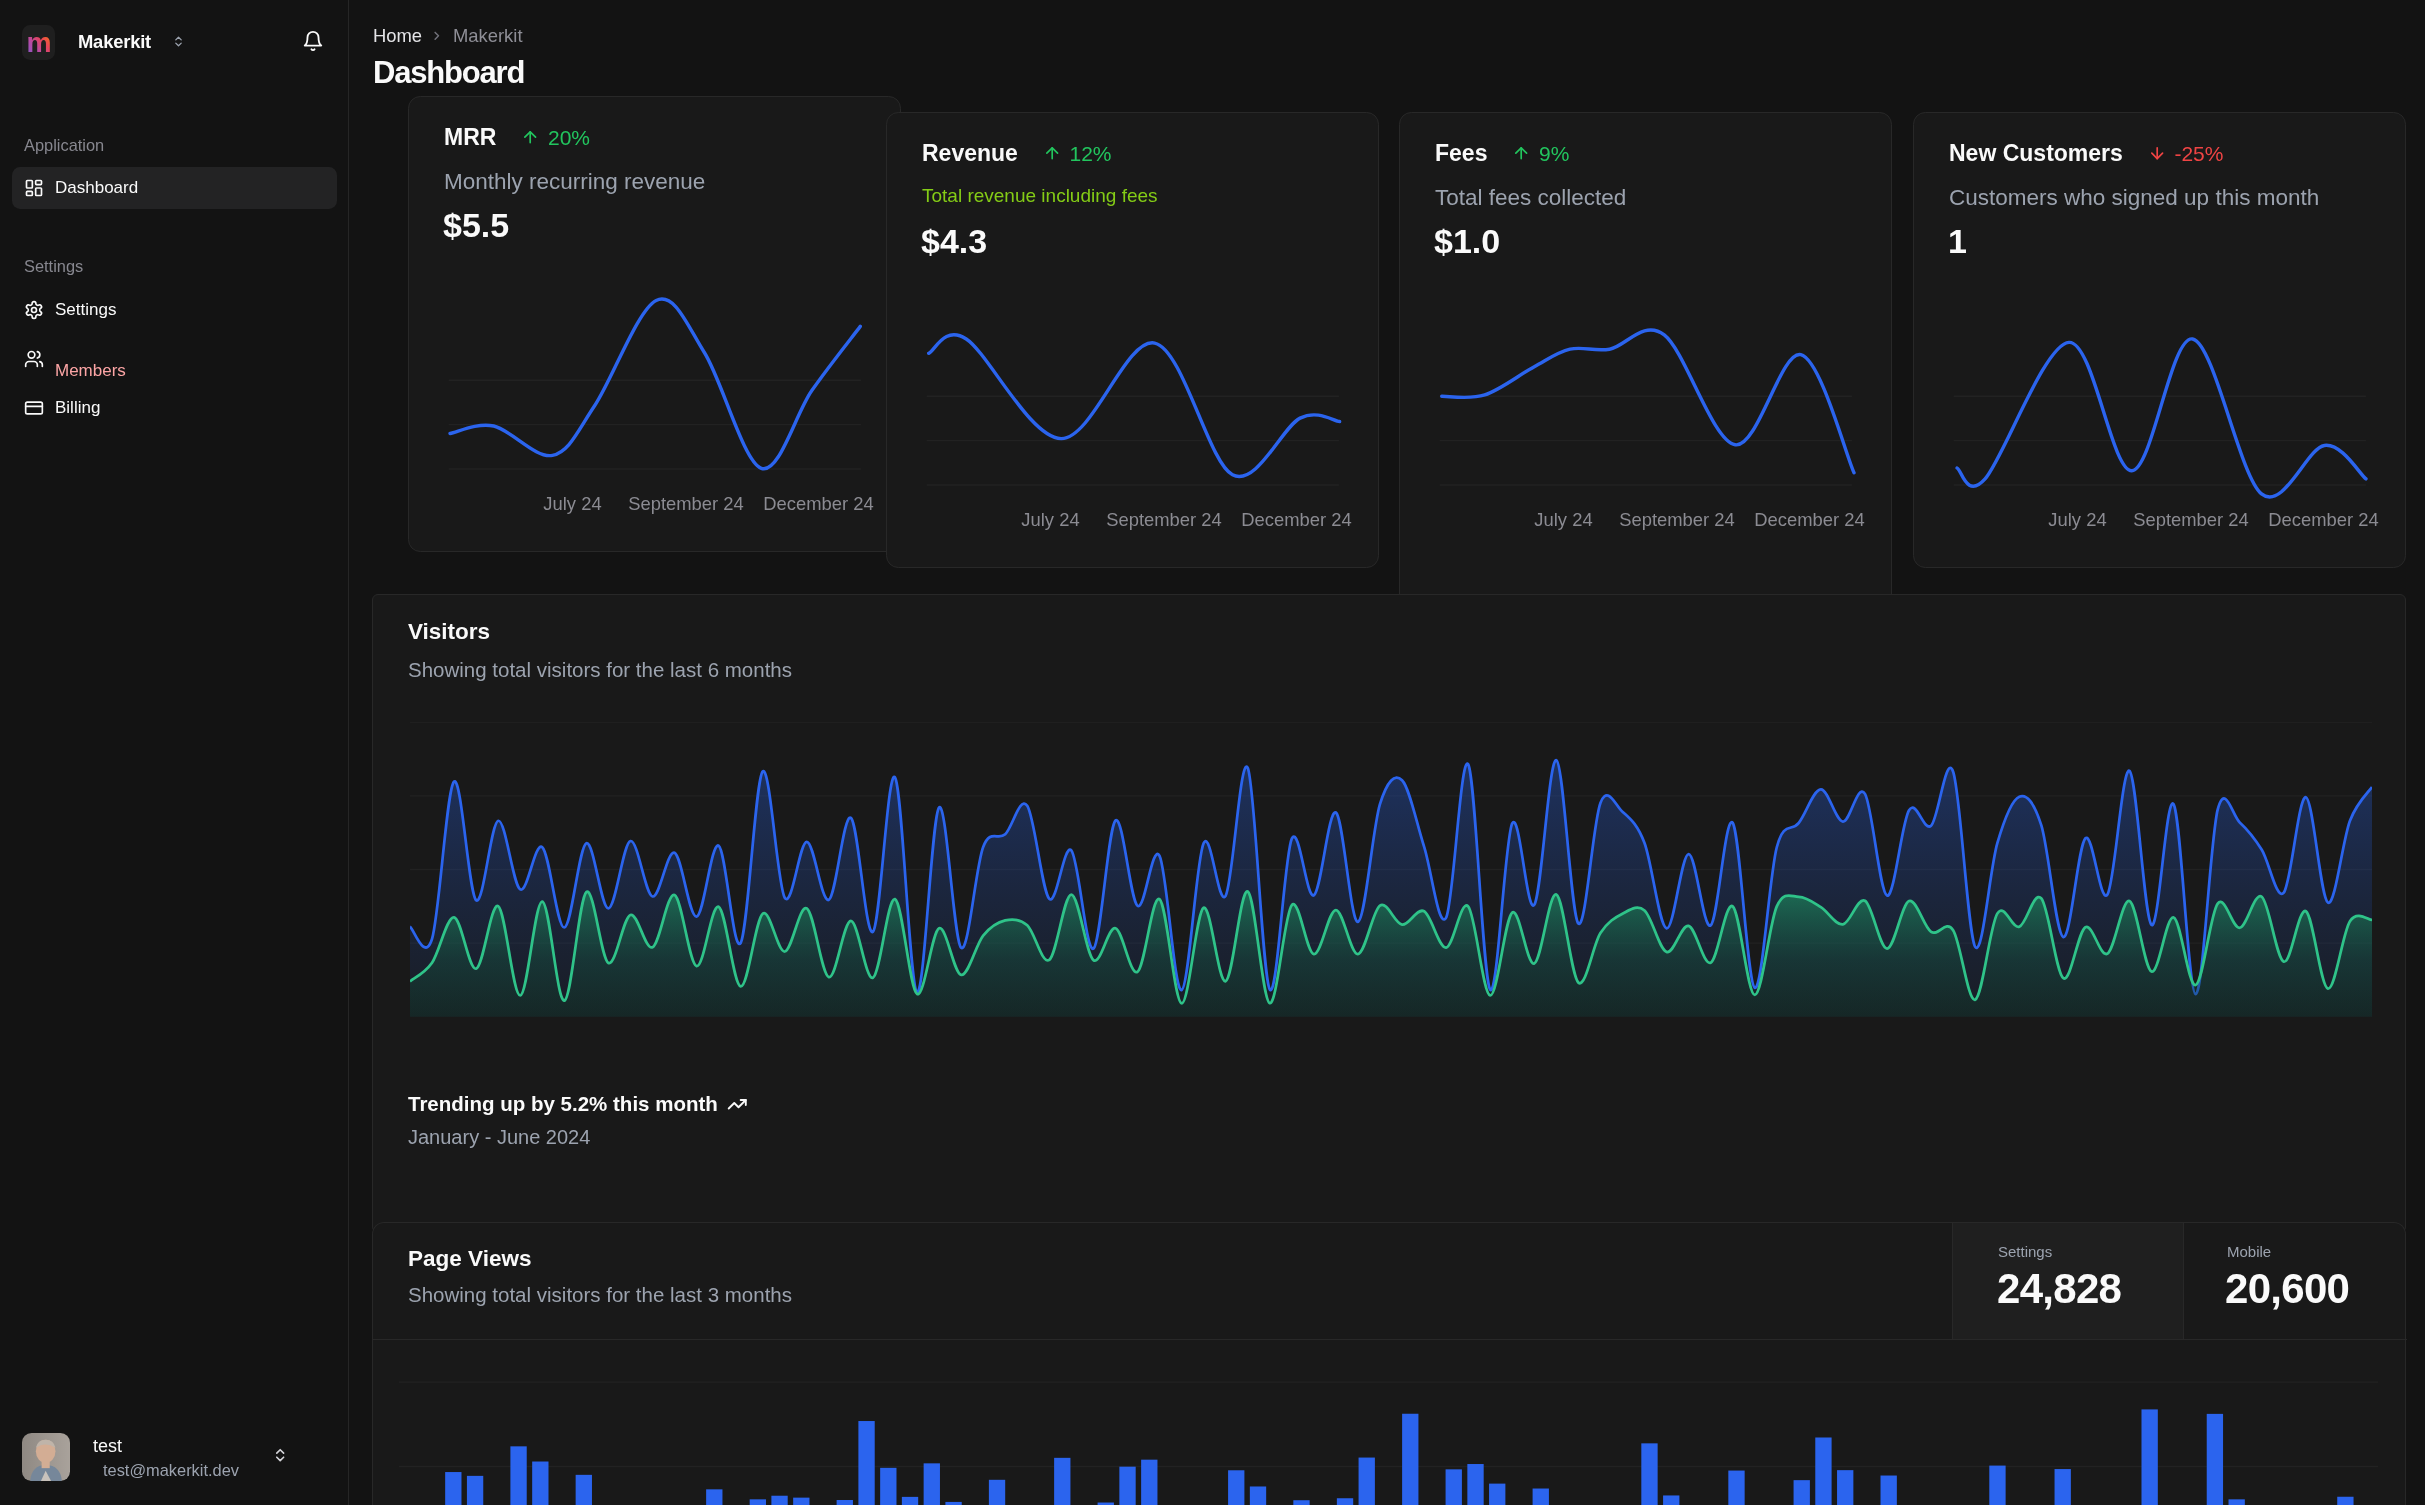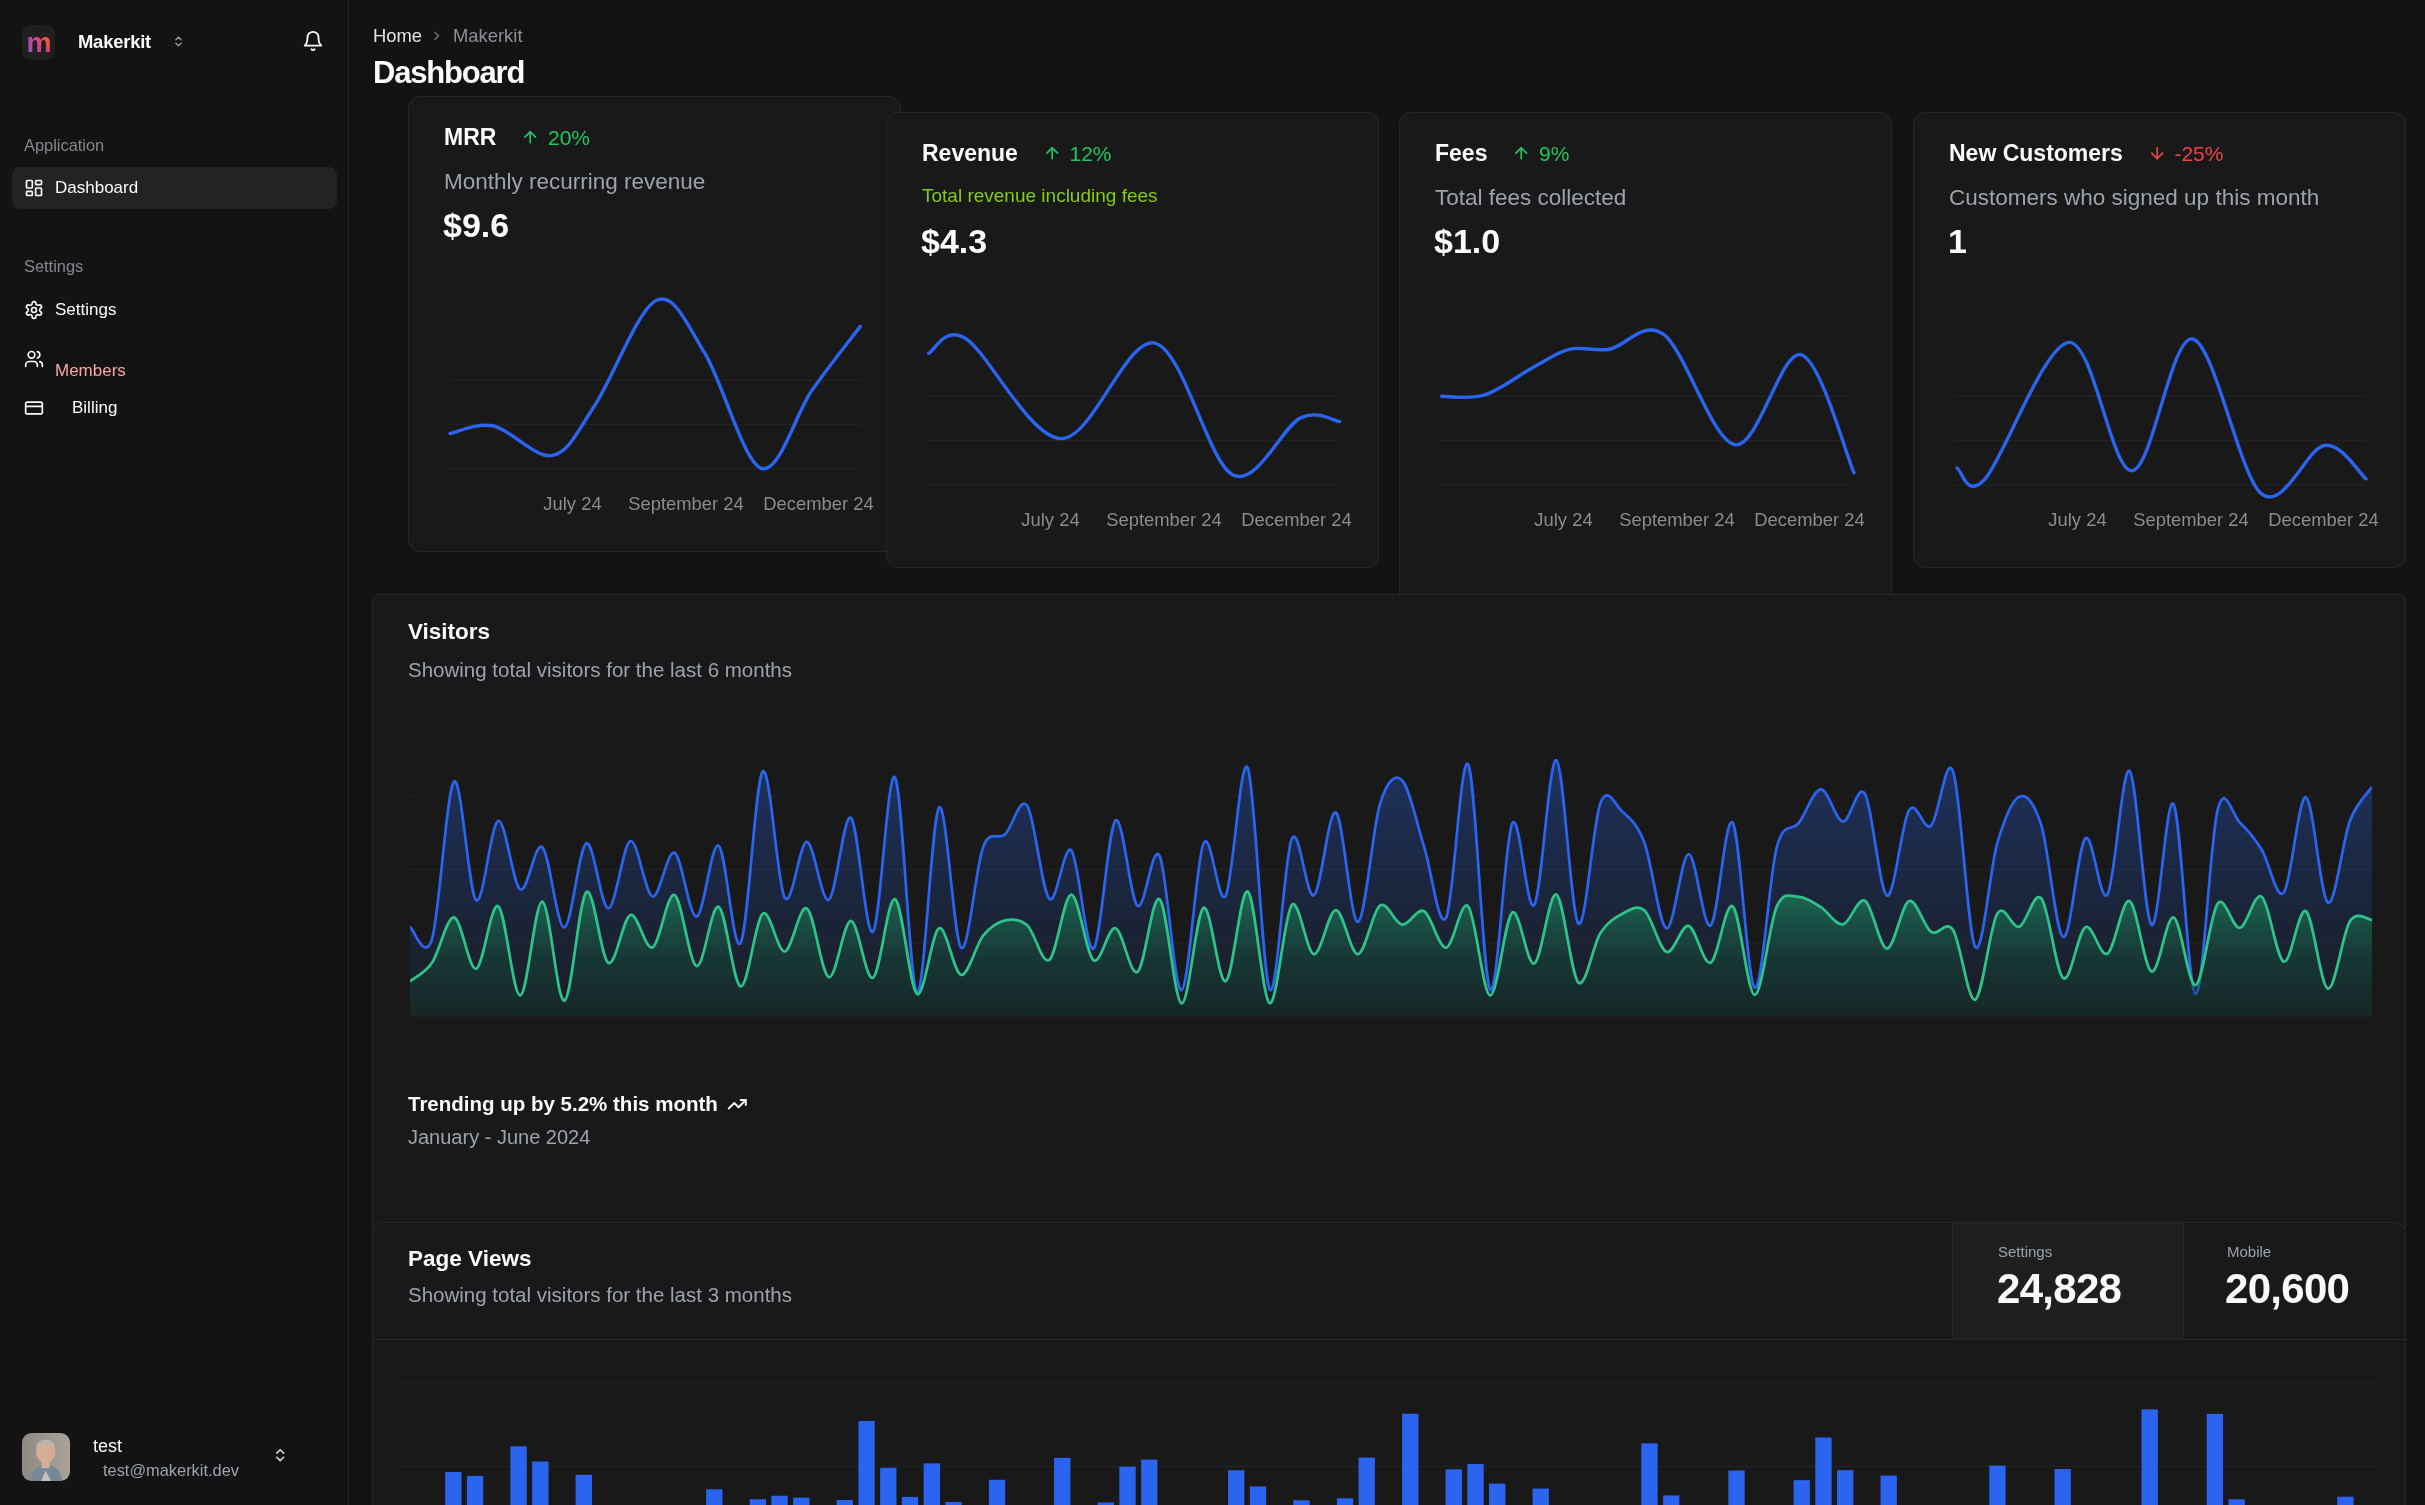--- a/index.html
+++ b/index.html
@@ -54,21 +54,21 @@
         <path d="M16 21v-2a4 4 0 0 0-4-4H6a4 4 0 0 0-4 4v2"></path>
         <circle cx="9" cy="7" r="4"></circle>
         <path d="M22 21v-2a4 4 0 0 0-3-3.87"></path>
         <path d="M16 3.13a4 4 0 0 1 0 7.75"></path>
       </svg>
   <div class="abs" style="left:55px;top:349px;font-size:17px;color:#fca5a5;margin-top:12px;">Members</div>
   <svg class="icon abs" style="left:24px;top:398px;stroke:#fafafa;" width="20" height="20" viewBox="0 0 24 24">
         <rect width="20" height="14" x="2" y="5" rx="2"></rect>
         <line x1="2" x2="22" y1="10" y2="10"></line>
       </svg>
-  <div class="abs" style="left:55px;top:398px;font-size:17px;color:#fafafa;margin-left:17px;">Billing</div>
+  <div class="abs" style="left:55px;top:398px;font-size:17px;color:#fafafa;">Billing</div>
 
   <svg class="abs" style="left:22px;top:1433px;border-radius:9.6px;" width="48" height="48" viewBox="0 0 71 71">
     <defs>
           <linearGradient id="avbg" x1="0" y1="0" x2="1" y2="0">
             <stop offset="0" stop-color="#8f8983"></stop>
             <stop offset="1" stop-color="#a9a29b"></stop>
           </linearGradient>
         </defs>
     <rect width="71" height="71" fill="url(#avbg)"></rect>
     <path d="M12 71 Q14 48 35 47 Q57 48 59 71 Z" fill="#76879a"></path>
@@ -95,21 +95,21 @@
 <div class="card" style="left:372px;top:96px;width:493px;height:456px;margin-left:36px;">
   <div class="abs" style="left:35px;top:27px;display:flex;align-items:center;">
     <span style="font-size:23px;font-weight:600;color:#fafafa;">MRR</span>
     <svg class="icon" style="margin-left:25px;stroke:#22c55e;stroke-width:2.2;" width="18.4" height="18.4" viewBox="0 0 24 24">
           <path d="m5 12 7-7 7 7"></path>
           <path d="M12 19V5"></path>
         </svg>
     <span style="margin-left:8.2px;font-size:21px;color:#22c55e;">20%</span>
   </div>
   <div class="abs" style="left:35px;top:72px;font-size:22.5px;color:#9ca3af;">Monthly recurring revenue</div>
-  <div class="abs" style="left:34px;top:109px;font-size:34px;font-weight:700;color:#fafafa;">$9.6</div>
+  <div class="abs" style="left:34px;top:109px;font-size:34px;font-weight:700;color:#fafafa;">$5.5</div>
   <svg class="abs" style="left:0;top:0;" width="493" height="456" viewBox="0 0 722 668">
     <line x1="58" y1="415" x2="662" y2="415" stroke="#222222" stroke-width="2"></line>
     <line x1="58" y1="480" x2="662" y2="480" stroke="#222222" stroke-width="2"></line>
     <line x1="58" y1="545" x2="662" y2="545" stroke="#222222" stroke-width="2"></line>
     <path d="M60.0,493.0C70.7,491.2,99.0,476.7,124.0,482.0C149.0,487.3,185.3,530.0,210.0,525.0C234.7,520.0,246.7,489.8,272.0,452.0C297.3,414.2,335.2,310.8,362.0,298.0C388.8,285.2,407.3,334.0,433.0,375.0C458.7,416.0,489.8,534.8,516.0,544.0C542.2,553.2,565.8,464.7,590.0,430.0C614.2,395.3,649.2,351.7,661.0,336.0" fill="none" stroke="#2b64ee" stroke-width="5" stroke-linecap="round"></path>
   </svg>
   <div class="abs" style="left:119px;top:396px;width:89px;text-align:center;font-size:18.4px;color:#8b8b92;">July 24</div>
   <div class="abs" style="left:212px;top:396px;width:130px;text-align:center;font-size:18.4px;color:#8b8b92;">September 24</div>
   <div class="abs" style="left:348px;top:396px;width:123px;text-align:center;font-size:18.4px;color:#8b8b92;">December 24</div>
 </div>

